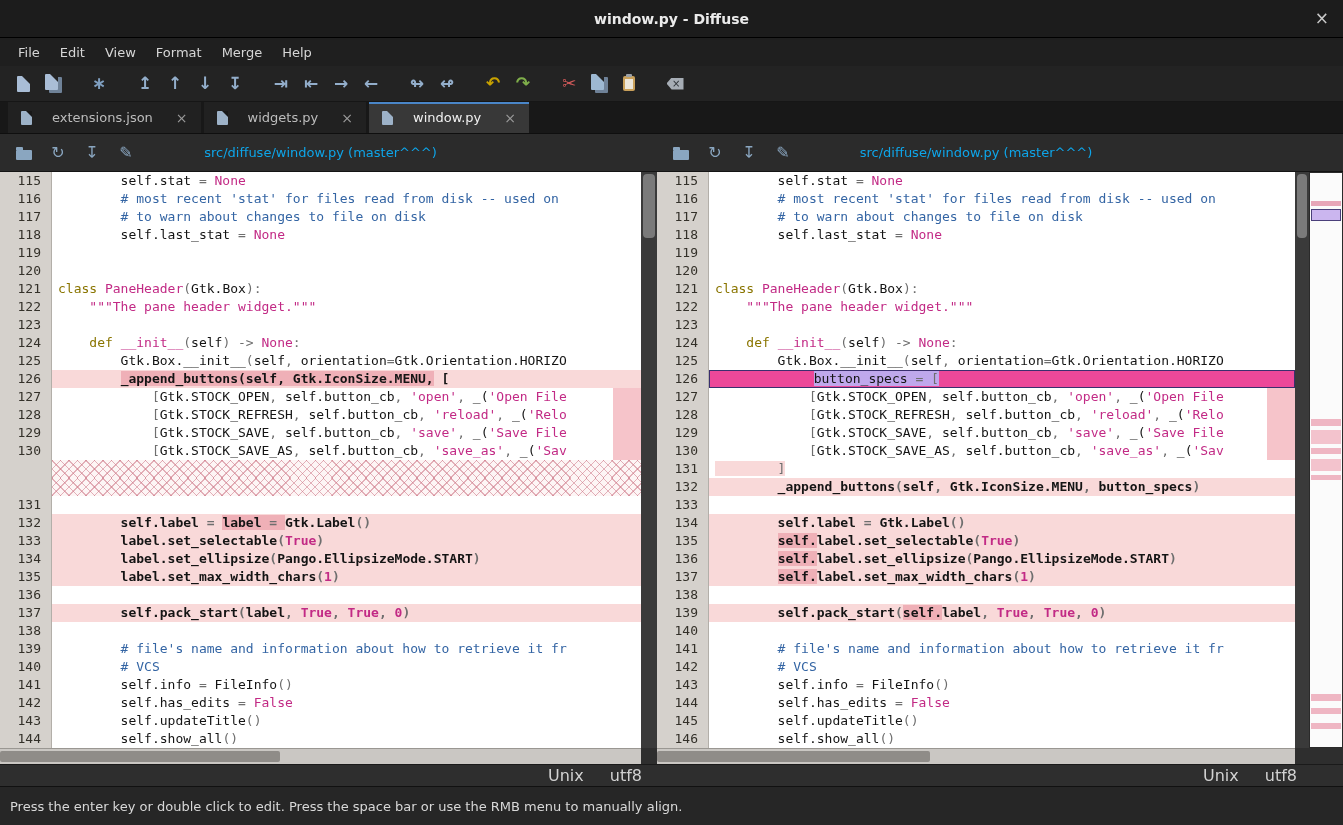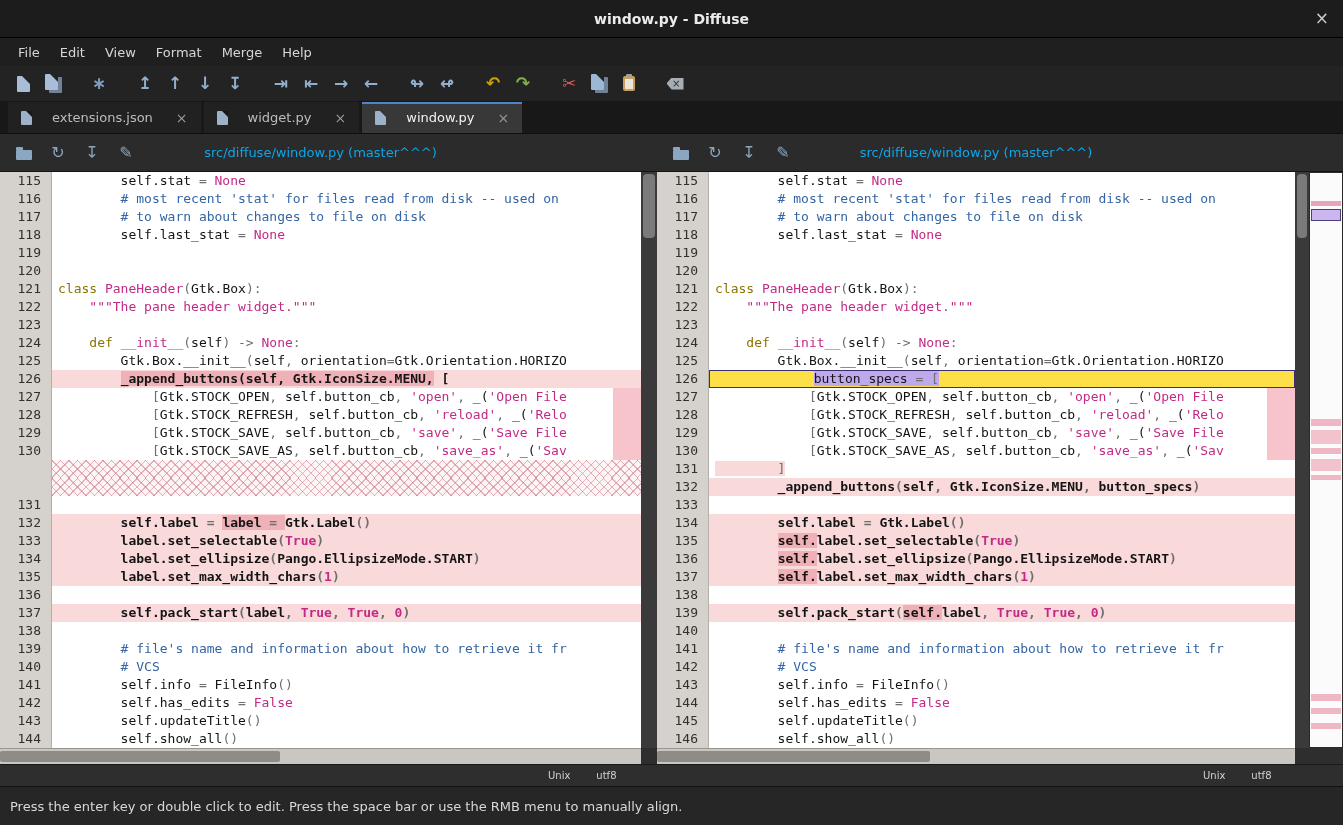--- a/index.html
+++ b/index.html
@@ -41,21 +41,21 @@
             color:#0ea5e9;font-size:13px;pointer-events:none;}
 
   
   .main{position:absolute;top:172px;left:0;width:1343px;height:576px;background:#2e2e2e;}
   .pane{position:absolute;top:0;height:576px;background:#ffffff;overflow:hidden;}
   .crow{display:flex;height:18px;font-family:"DejaVu Sans Mono",monospace;font-size:13px;line-height:18px;}
   .gut{flex:0 0 52px;background:#d5d1cc;color:#333029;text-align:right;padding-right:10px;box-sizing:border-box;
        border-right:1px solid #b3afa9;}
   .code{flex:1;white-space:pre;overflow:hidden;position:relative;padding-left:6px;color:#141414;}
   .bg-pink{background:#f9d9d9;font-weight:bold;}
-  .bg-sel{background:#fde047;box-shadow:inset 0 0 0 1px #3a2f6e;padding-left:42px;}
+  .bg-sel{background:#ec4899;box-shadow:inset 0 0 0 1px #3a2f6e;padding-left:42px;}
   .bg-gap{background:
       repeating-linear-gradient(45deg,rgba(205,118,134,.55) 0 1px,transparent 1px 6px),
       repeating-linear-gradient(135deg,rgba(205,118,134,.55) 0 1px,transparent 1px 6px),#fdf5f5;}
   .edge{position:absolute;right:0;top:0;bottom:0;width:28px;background:#f6c4ca;}
   .tok.p{color:#141414;}
   .tok.o{color:#6e6e6e;}
   .tok.k{color:#8a7500;margin-top:34px;}
   .tok.s{color:#c22a85;}
   .tok.c{color:#3465a4;}
   .tok.hp{background:#efb0b7;}
@@ -68,21 +68,21 @@
   .map{position:absolute;left:1309px;top:0;width:34px;height:576px;background:#fbfbfb;
        border:1px solid #2a2a2a;box-sizing:border-box;cursor:pointer;}
   .band{position:absolute;left:1px;right:1px;}
 
   
   .hrow{position:absolute;top:748px;left:0;width:100%;height:16px;background:#2e2e2e;}
   .hsb{position:absolute;top:0;height:100%;background:#cac7c3;border-top:1px solid #9a9792;box-sizing:border-box;cursor:pointer;}
   .hthumb{position:absolute;top:2px;height:11px;background:#8f8c88;border-radius:2px;cursor:pointer;}
 
   .statusrow{position:absolute;top:764px;left:0;width:100%;height:22px;background:#2e2e2e;border-top:1px solid #1a1a1a;box-sizing:border-box;}
-  .sgroup{position:absolute;top:0;height:100%;display:flex;align-items:center;gap:26px;color:#d2d2d2;font-size:10px;}
+  .sgroup{position:absolute;top:0;height:100%;display:flex;align-items:center;gap:26px;color:#d2d2d2;font-size:16px;}
 
   .hintbar{position:absolute;top:786px;left:0;width:100%;height:39px;background:#262626;border-top:1px solid #111;
            display:flex;align-items:center;padding-left:10px;box-sizing:border-box;color:#d8d8d8;font-size:13px;}
 
   
   .shape-doc,.shape-doc2{--c:#a9bdd6;width:13px;height:16px;background:var(--c);border-radius:1px;position:relative;}
   .shape-doc::after,.shape-doc2::after{content:"";position:absolute;top:0;right:0;border:4px solid;
       border-color:#232323 #232323 transparent transparent;}
   .shape-doc2{box-shadow:4px 3px 0 0 rgba(125,147,173,.85);margin-right:4px;margin-bottom:3px;}
   .shape-folder{--c:#8aa6c0;width:16px;height:10px;background:var(--c);border-radius:1px;position:relative;margin-top:4px;}
@@ -172,21 +172,21 @@
   </div>
 
 <div class="tabbar" id="tabbar">
     <div class="tab">
       <span class="tabdoc"></span>
       <span>extensions.json</span>
       <span class="tclose">×</span>
     </div>
     <div class="tab">
       <span class="tabdoc"></span>
-      <span>widget.py</span>
+      <span>widgets.py</span>
       <span class="tclose">×</span>
     </div>
     <div class="tab active">
       <span class="tabdoc"></span>
       <span>window.py</span>
       <span class="tclose">×</span>
     </div>
   </div>
 
 <div class="phrow">

